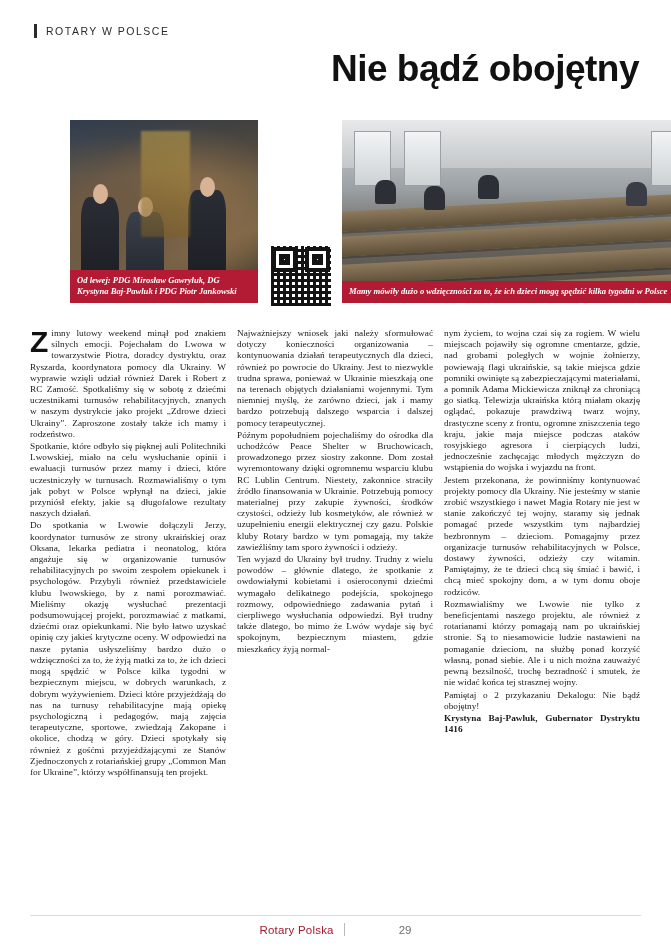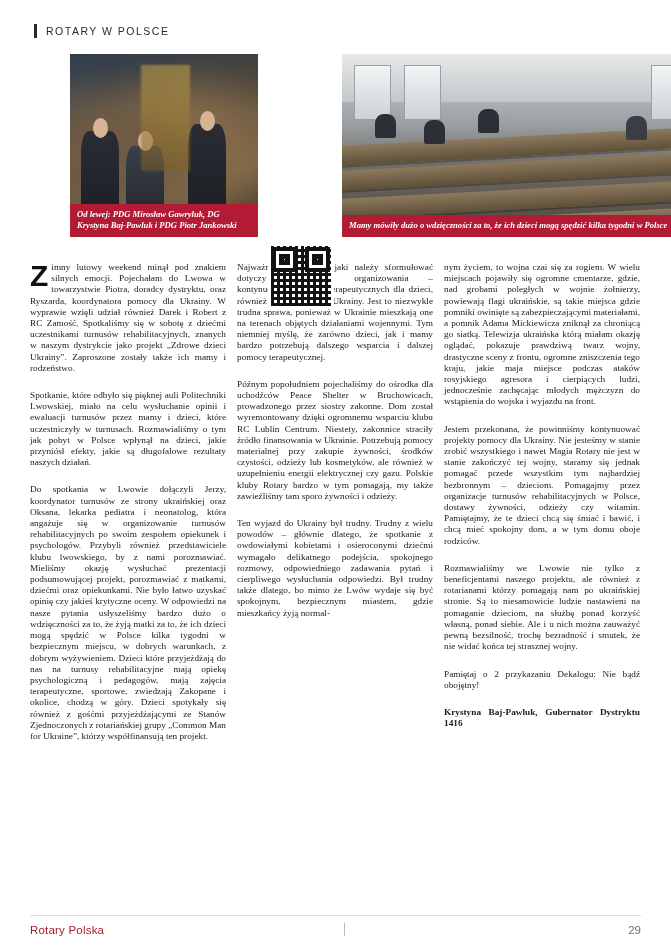--- a/index.html
+++ b/index.html
@@ -222,21 +222,21 @@
     flex: 0 0 196px;
   }
   .col p {
     margin: 0 0 0 0;
     font-size: 9.25px;
     line-height: 11.2px;
     text-align: justify;
     text-indent: 0;
     hyphens: auto;
   }
-  .col p + p { margin-top: 16px; }
+  .col p + p { margin-top: 1px; }
 
   .dropcap-para {
     position: relative;
   }
   .dropcap {
     float: left;
     font-family: "Liberation Sans", sans-serif;
     font-weight: bold;
     font-size: 30px;
     line-height: 23px;
@@ -251,21 +251,21 @@
   }
 
   
   .footer {
     position: absolute;
     left: 30px;
     right: 30px;
     bottom: 13px;
     display: flex;
     align-items: center;
-    justify-content: space-between;
+    justify-content: center;
     gap: 10px;
     font-family: "Liberation Sans", sans-serif;
   }
   .footer .brand {
     font-size: 11.5px;
     color: #a6192e;
     letter-spacing: .2px;
   }
   .footer .divider {
     width: 1px;
@@ -288,20 +288,21 @@
 </head>
 <body>
 
 <div class="page">
 
   <div class="kicker">
     <span class="bar"></span>
     <span class="label">ROTARY W POLSCE</span>
   </div>
 
+  <h1 class="headline">Nie bądź obojętny</h1>
 
   <div class="media-row">
 
     <figure class="photo photo-left">
       <div class="img-left">
         <span class="p1"></span>
           <span class="p2"></span>
           <span class="p3"></span>
         <span class="h1d"></span>
           <span class="h2d"></span>

